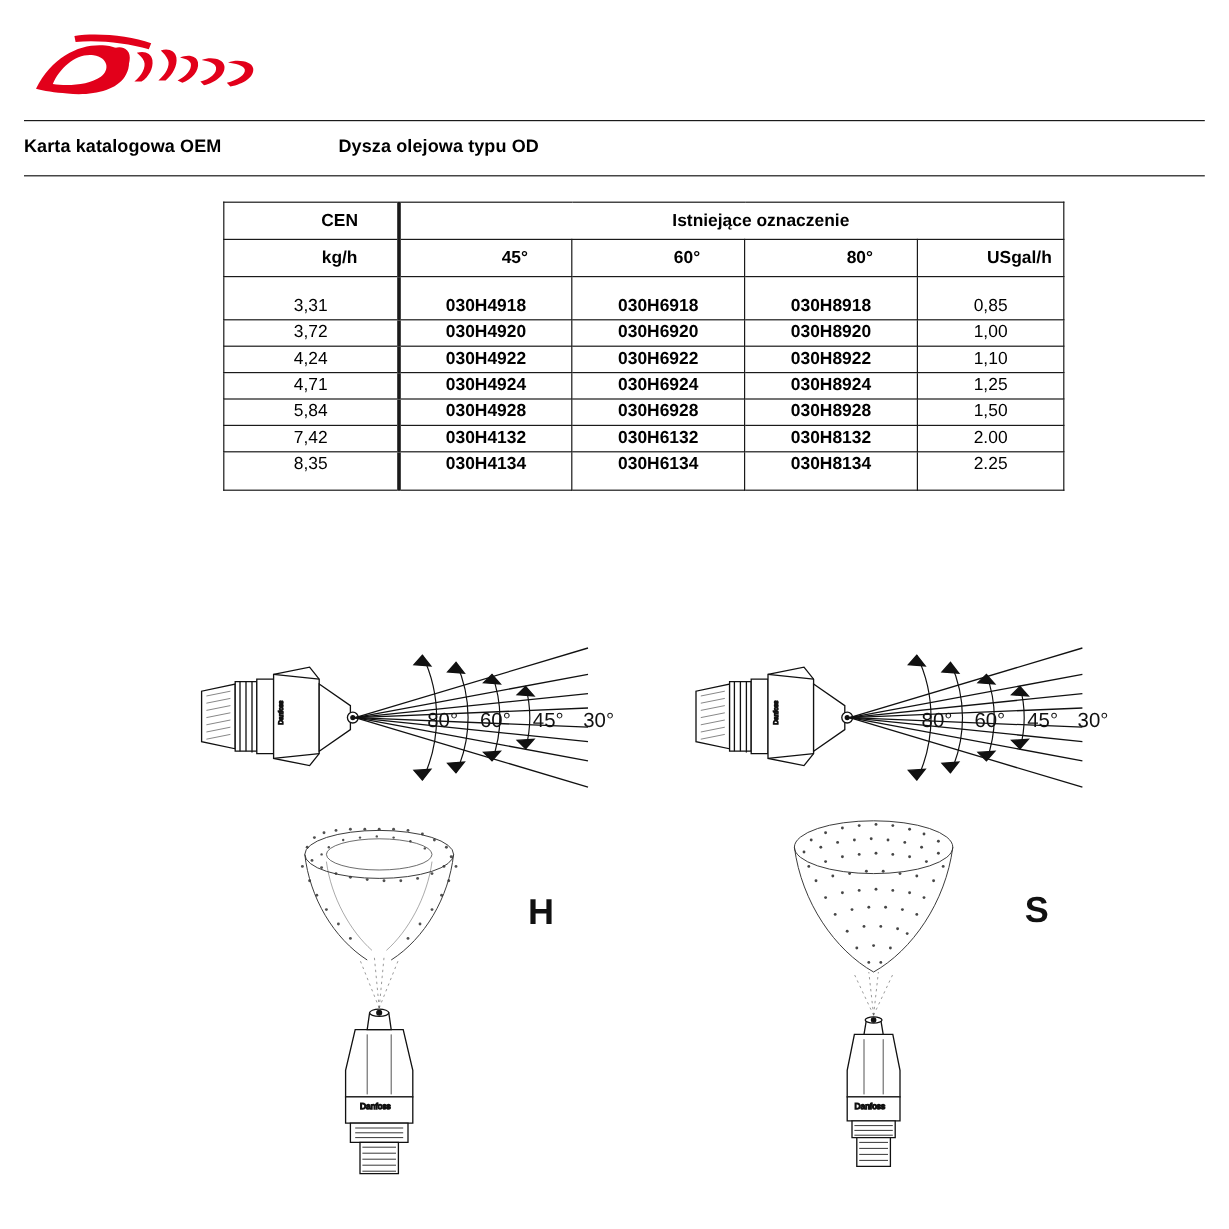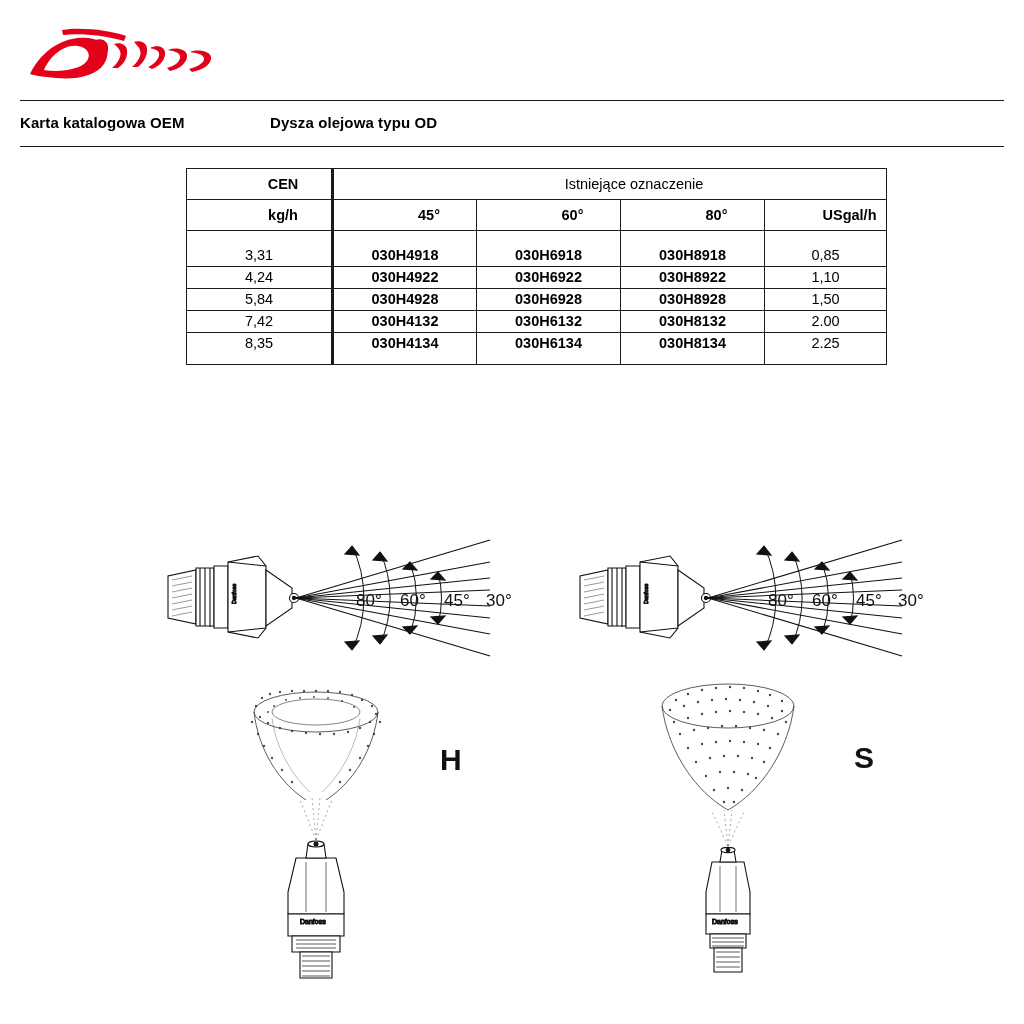--- a/index.html
+++ b/index.html
@@ -57,21 +57,21 @@
     font-weight: bold;
     letter-spacing: 0.1px;
   }
   .header-row .doc-type {
     position: absolute;
     left: 0px;
     top: 0px;
   }
   .header-row .doc-title {
     position: absolute;
-    left: 250px;
+    left: 262px;
     top: 0px;
   }
 
   
   .table-wrap {
     position: absolute;
     left: 186px;
     top: 168px;
     width: 700px;
   }
@@ -86,21 +86,21 @@
     text-align: center;
     padding: 0;
     background: #fff;
   }
   table.spec thead th {
     height: 30px;
     font-weight: bold;
     padding-left: 48px;
   }
   table.spec thead th.hdr-existing {
-    font-weight: normal;
+    font-weight: bold;
     text-align: center;
   }
   .col-cen  { width: 146px; }
   .col-45   { width: 144px; }
   .col-60   { width: 144px; }
   .col-80   { width: 144px; }
   .col-us   { width: 122px; }
 
   
   .thick-left { border-left: 3px solid #1a1a1a !important; }
@@ -213,25 +213,39 @@
       </thead>
       <tbody>
         <tr>
           <td>3,31</td>
           <td class="code thick-left">030H4918</td>
           <td class="code">030H6918</td>
           <td class="code">030H8918</td>
           <td>0,85</td>
         </tr>
         <tr>
+          <td>3,72</td>
+          <td class="code thick-left">030H4920</td>
+          <td class="code">030H6920</td>
+          <td class="code">030H8920</td>
+          <td>1,00</td>
+        </tr>
+        <tr>
           <td>4,24</td>
           <td class="code thick-left">030H4922</td>
           <td class="code">030H6922</td>
           <td class="code">030H8922</td>
           <td>1,10</td>
+        </tr>
+        <tr>
+          <td>4,71</td>
+          <td class="code thick-left">030H4924</td>
+          <td class="code">030H6924</td>
+          <td class="code">030H8924</td>
+          <td>1,25</td>
         </tr>
         <tr>
           <td>5,84</td>
           <td class="code thick-left">030H4928</td>
           <td class="code">030H6928</td>
           <td class="code">030H8928</td>
           <td>1,50</td>
         </tr>
         <tr>
           <td>7,42</td>

